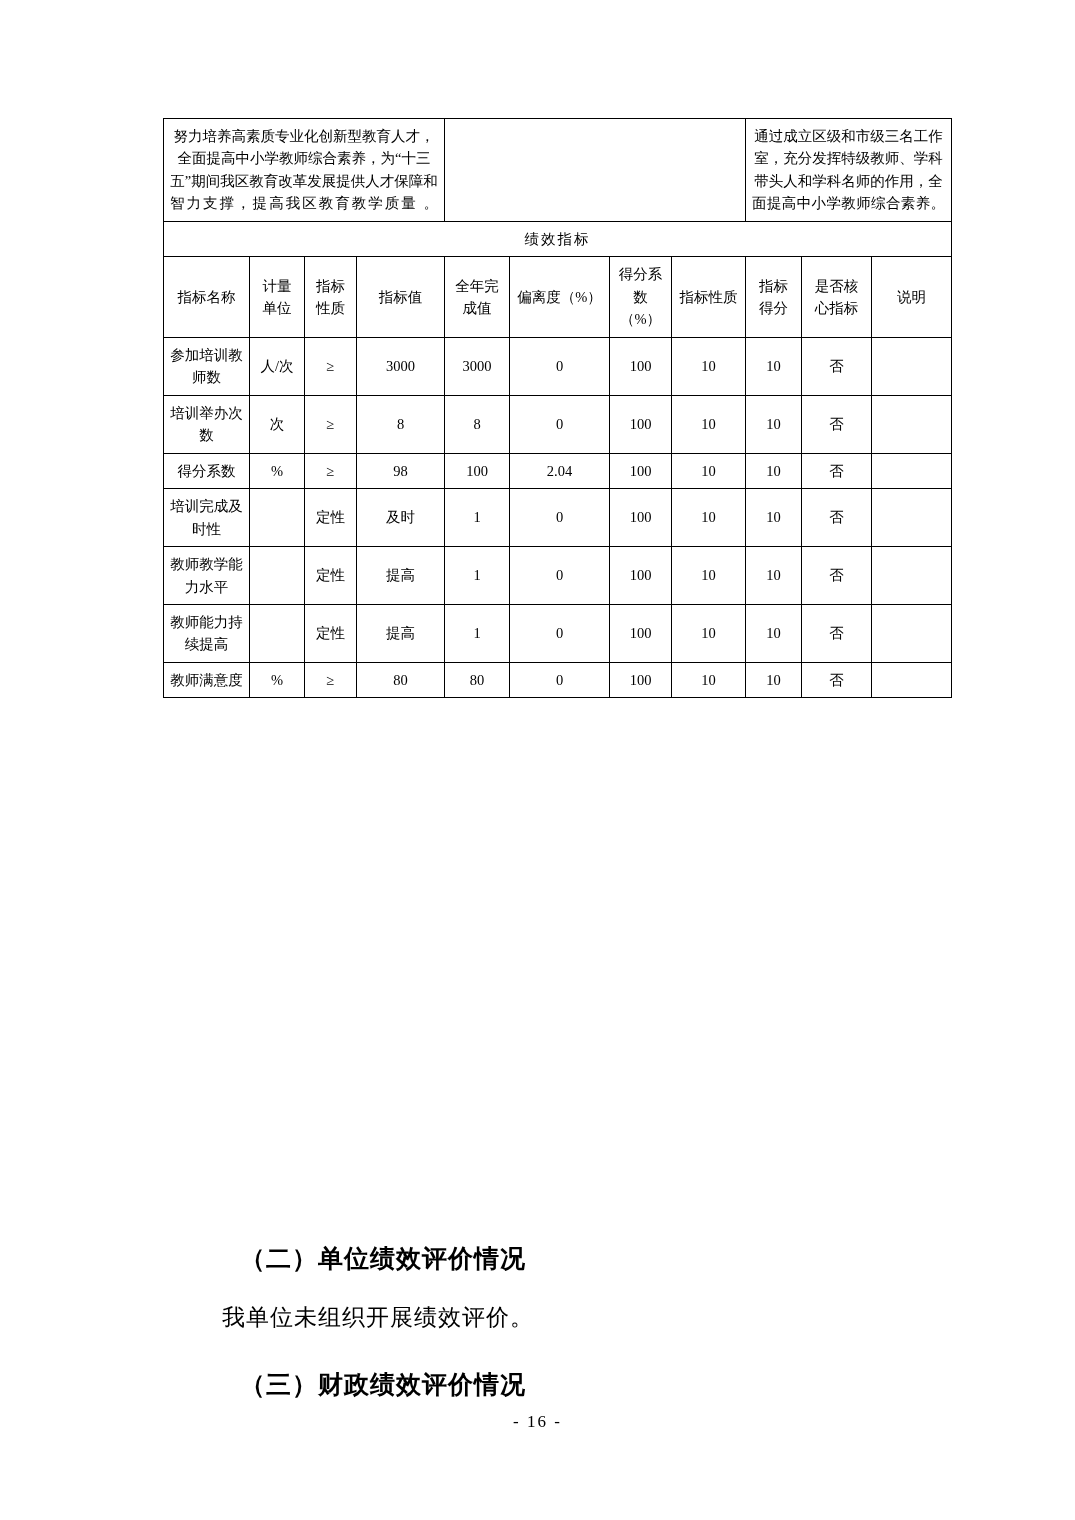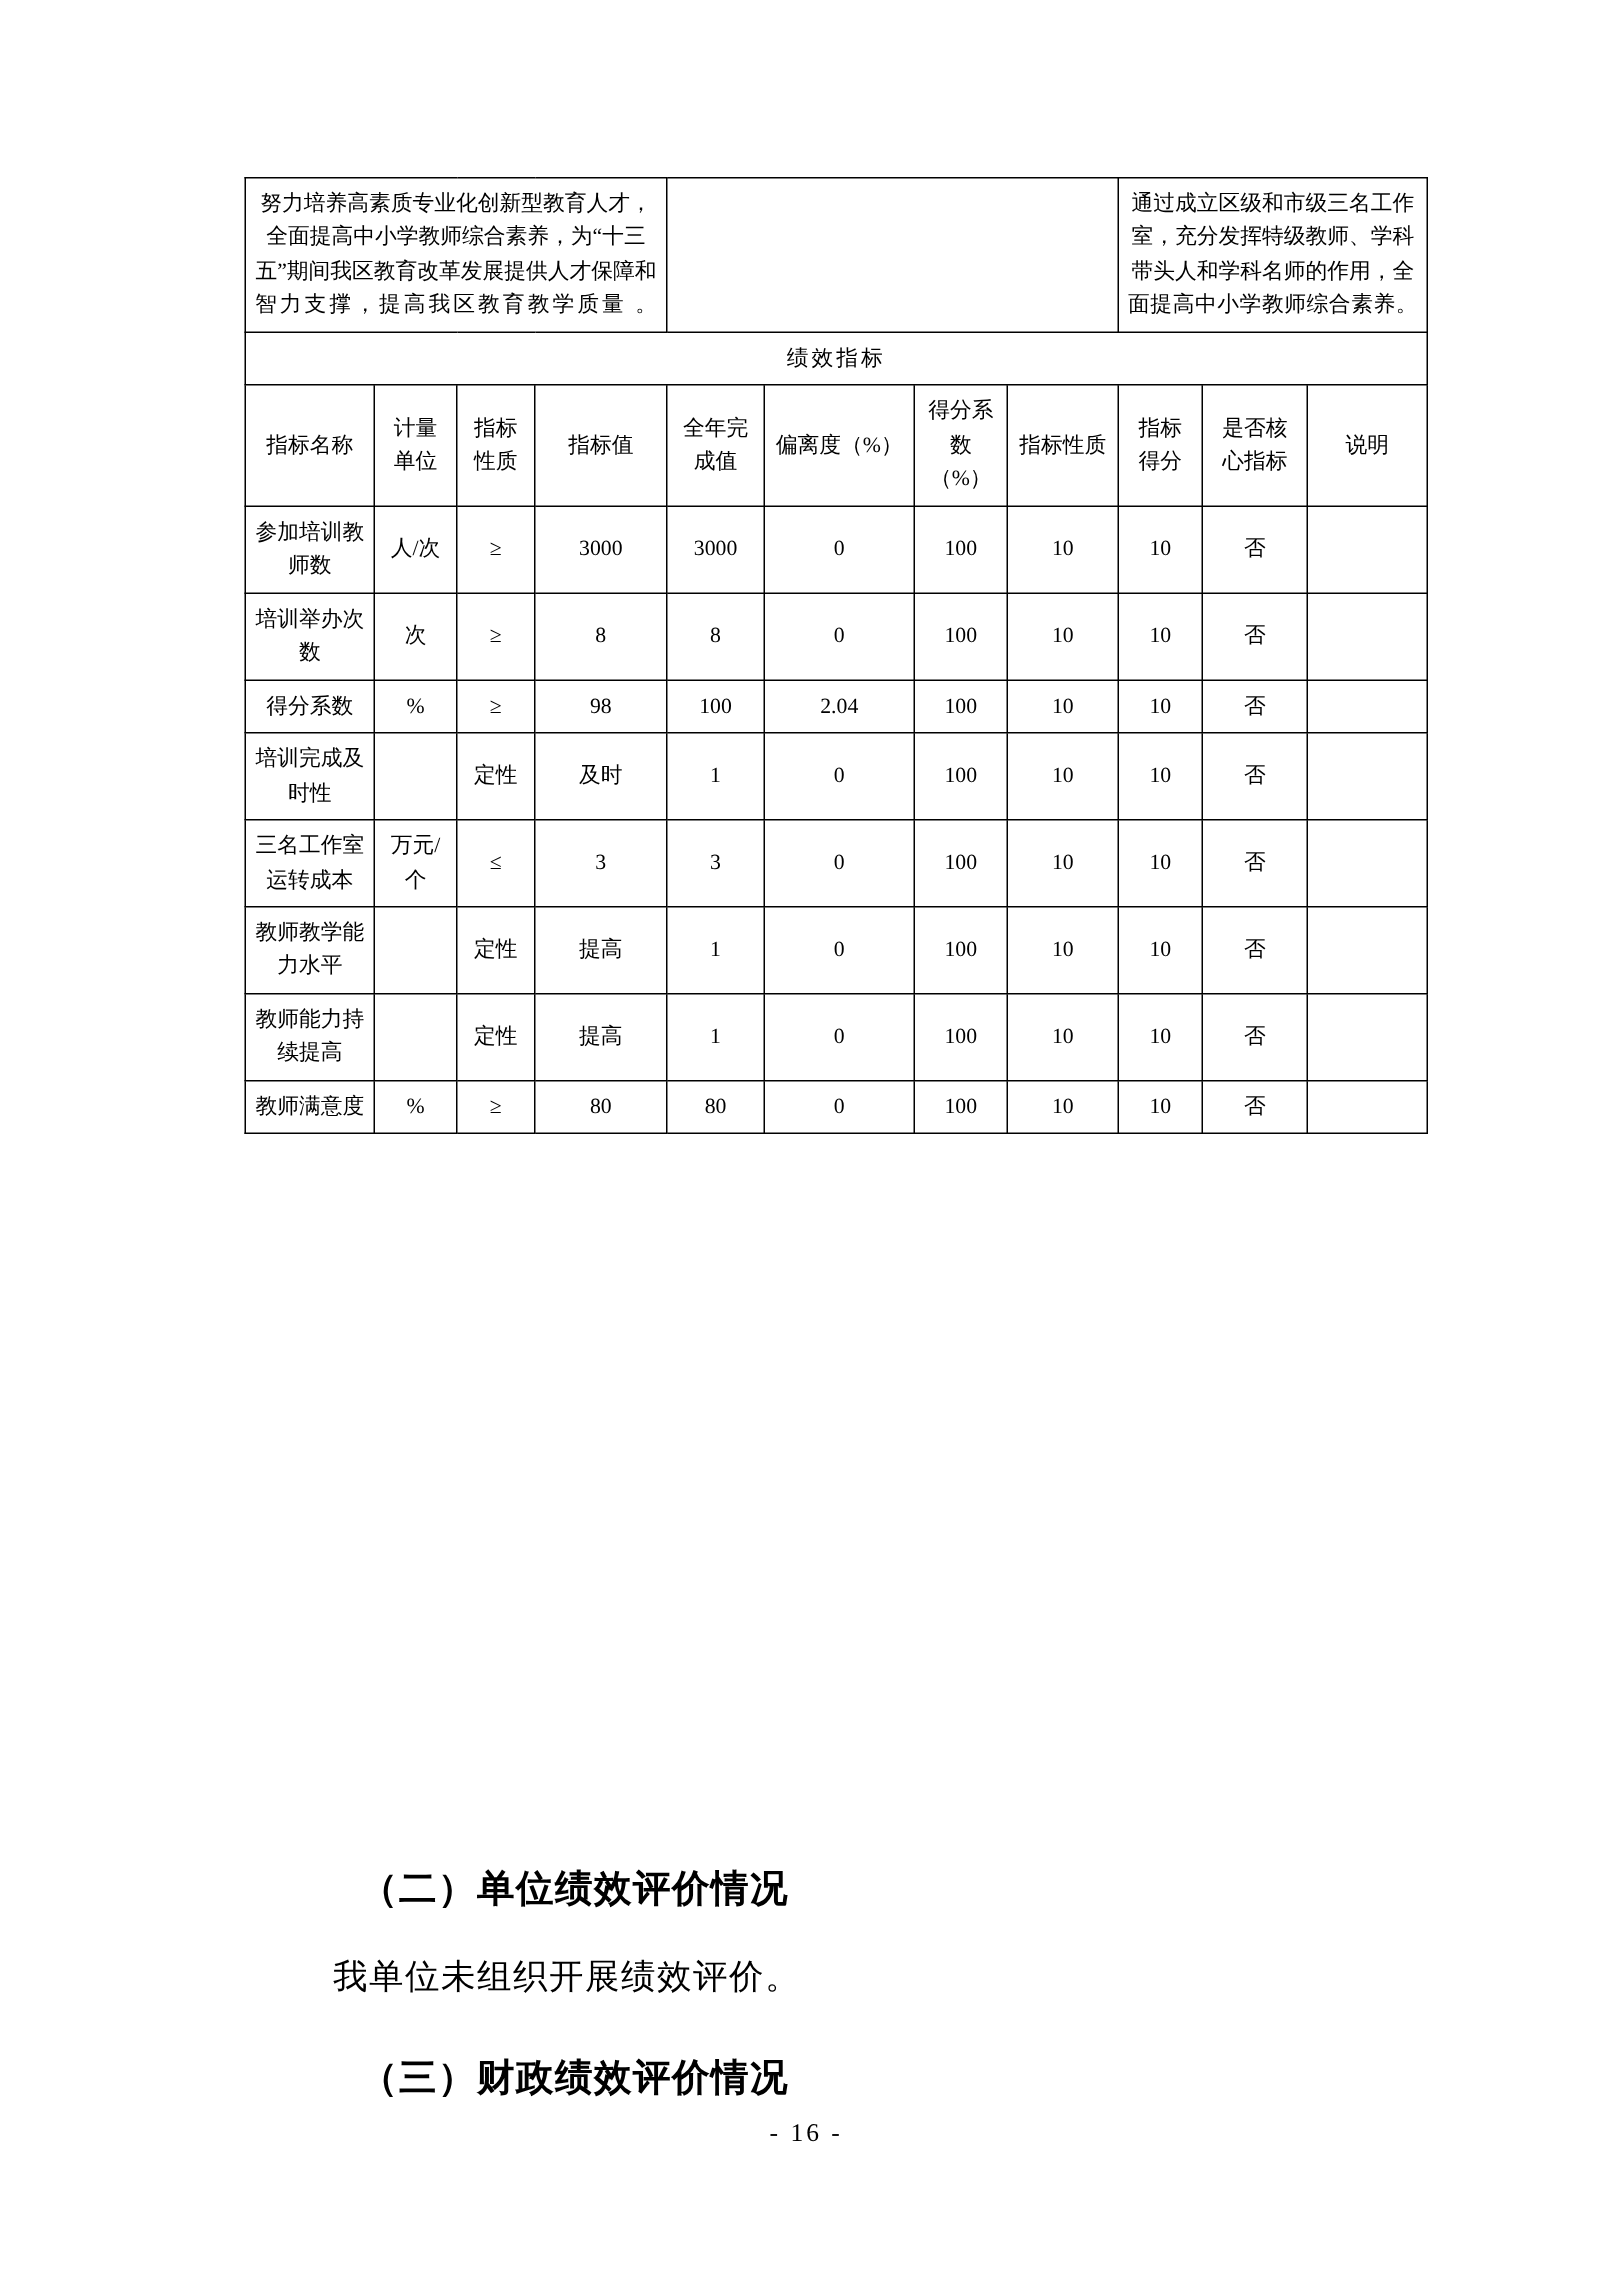--- a/index.html
+++ b/index.html
@@ -201,33 +201,20 @@
         <td class="cell">及时</td>
         <td class="cell num">1</td>
         <td class="cell num">0</td>
         <td class="cell num">100</td>
         <td class="cell num">10</td>
         <td class="cell num">10</td>
         <td class="cell">否</td>
         <td class="cell"></td>
       </tr>
 
-      <tr>
-        <td class="rowname">三名工作室运转成本</td>
-        <td class="cell">万元/个</td>
-        <td class="cell">≤</td>
-        <td class="cell num">3</td>
-        <td class="cell num">3</td>
-        <td class="cell num">0</td>
-        <td class="cell num">100</td>
-        <td class="cell num">10</td>
-        <td class="cell num">10</td>
-        <td class="cell">否</td>
-        <td class="cell"></td>
-      </tr>
 
 
       <tr>
         <td class="rowname">教师教学能力水平</td>
         <td class="cell"></td>
         <td class="cell">定性</td>
         <td class="cell">提高</td>
         <td class="cell num">1</td>
         <td class="cell num">0</td>
         <td class="cell num">100</td>

